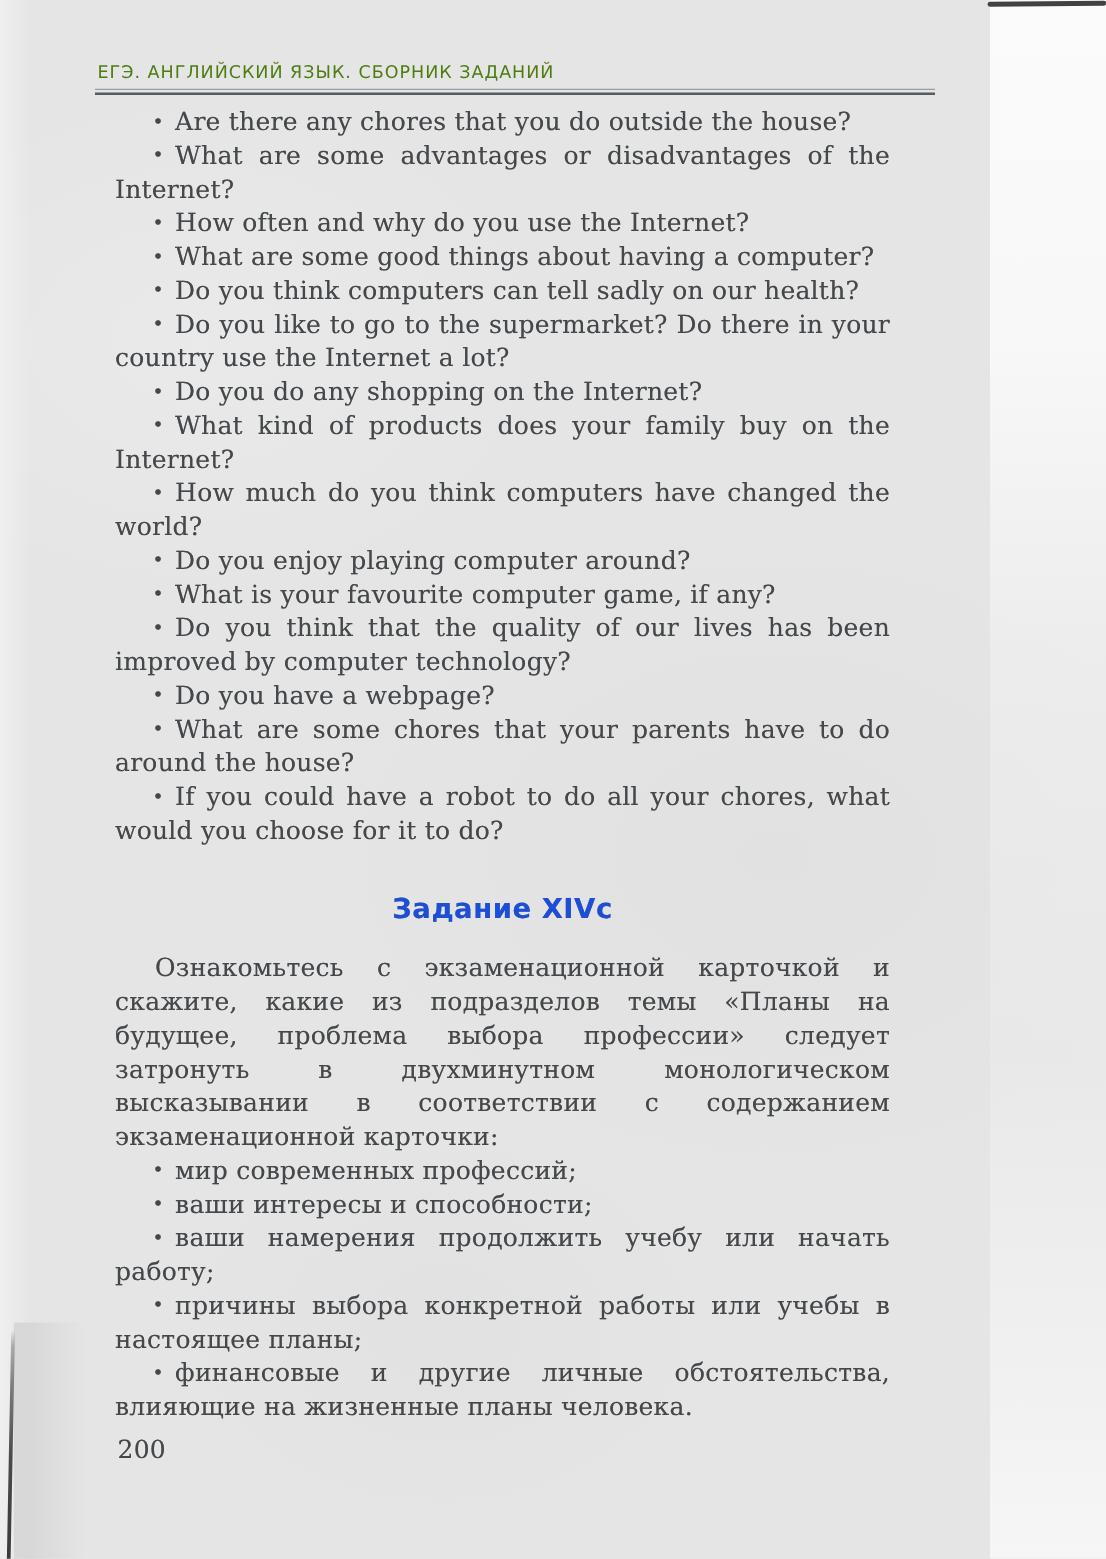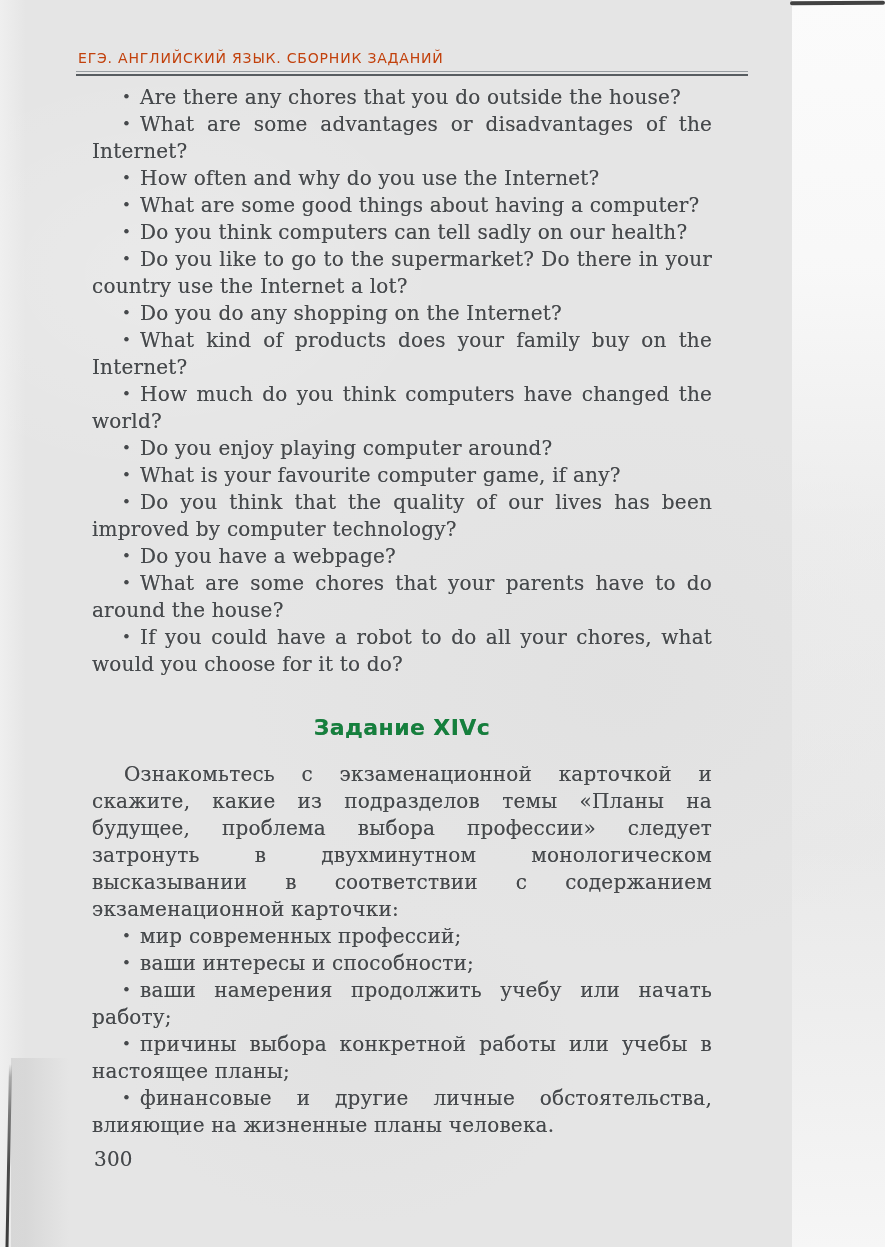--- a/index.html
+++ b/index.html
@@ -22,32 +22,32 @@
   .top-right-line{position:absolute;top:1px;left:790px;width:95px;height:4px;
     background:#424242;transform:rotate(-0.4deg);border-radius:2px;}
   .spine-shade{position:absolute;left:11px;top:1058px;width:58px;height:189px;
     background:linear-gradient(90deg, rgba(165,165,165,0.28), rgba(165,165,165,0));}
   .spine-line{position:absolute;left:9px;top:1064px;width:3px;height:186px;
     background:linear-gradient(180deg, rgba(90,90,90,0) 0%, rgba(95,95,95,0.45) 7%,
       rgba(85,85,85,0.75) 25%, #4a4a4a 55%, #3a3a3a 100%);
     transform:rotate(1.1deg);transform-origin:top center;border-radius:1px;}
   
   .header{position:absolute;left:76px;top:50px;width:672px;}
-  .header-title{font-family:"DejaVu Sans", sans-serif;font-size:14px;color:#c2410c;
+  .header-title{font-family:"DejaVu Sans", sans-serif;font-size:14px;color:#4d7c0f;
     letter-spacing:0.8px;padding-bottom:5px;padding-left:2px;}
   .header-rule{height:2px;border-top:1px solid #989da1;border-bottom:2px solid #575c60;}
   
   .content{position:absolute;left:92px;top:84px;width:620px;
     font-size:20px;line-height:27px;color:#45484b;text-align:justify;
     letter-spacing:0.2px;text-shadow:0 0 0.5px rgba(70,72,75,0.55);}
   .content p{margin:0;}
   p.item{text-indent:30px;}
   .bullet{font-size:15px;margin-right:9px;vertical-align:2px;}
   .section-heading{font-family:"DejaVu Sans", sans-serif;font-weight:bold;
-    font-size:22px;color:#15803d;text-align:center;text-indent:0;
+    font-size:22px;color:#1d4ed8;text-align:center;text-indent:0;
     margin:36px 0 20px 0 !important;letter-spacing:0.4px;}
   .intro{text-indent:32px;}
   .page-number{margin-top:7px !important;text-align:left;text-indent:2px;}
 </style>
 </head>
 <body>
 
 <div class="left-edge"></div>
 <div class="right-band"></div>
 <div class="top-right-line"></div>
@@ -105,14 +105,14 @@
 
       <p class="item"><span class="bullet">•</span><span>ваши интересы и способности;</span></p>
 
       <p class="item"><span class="bullet">•</span><span>ваши намерения продолжить учебу или начать работу;</span></p>
 
       <p class="item"><span class="bullet">•</span><span>причины выбора конкретной работы или учебы в настоящее планы;</span></p>
 
       <p class="item"><span class="bullet">•</span><span>финансовые и другие личные обстоятельства, влияющие на жизненные планы человека.</span></p>
     </div>
 
-  <p class="page-number">300</p>
+  <p class="page-number">200</p>
 </div>
 
 </body></html>

